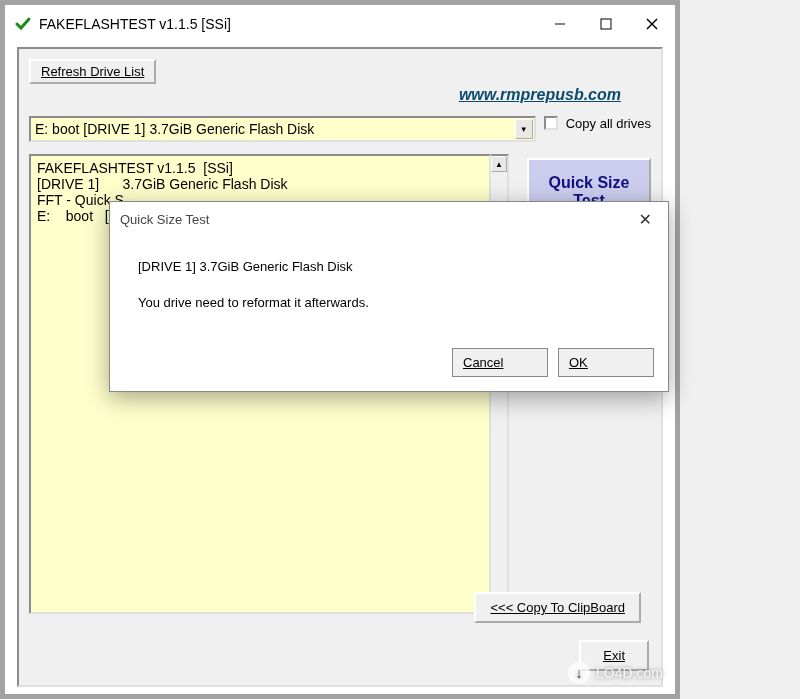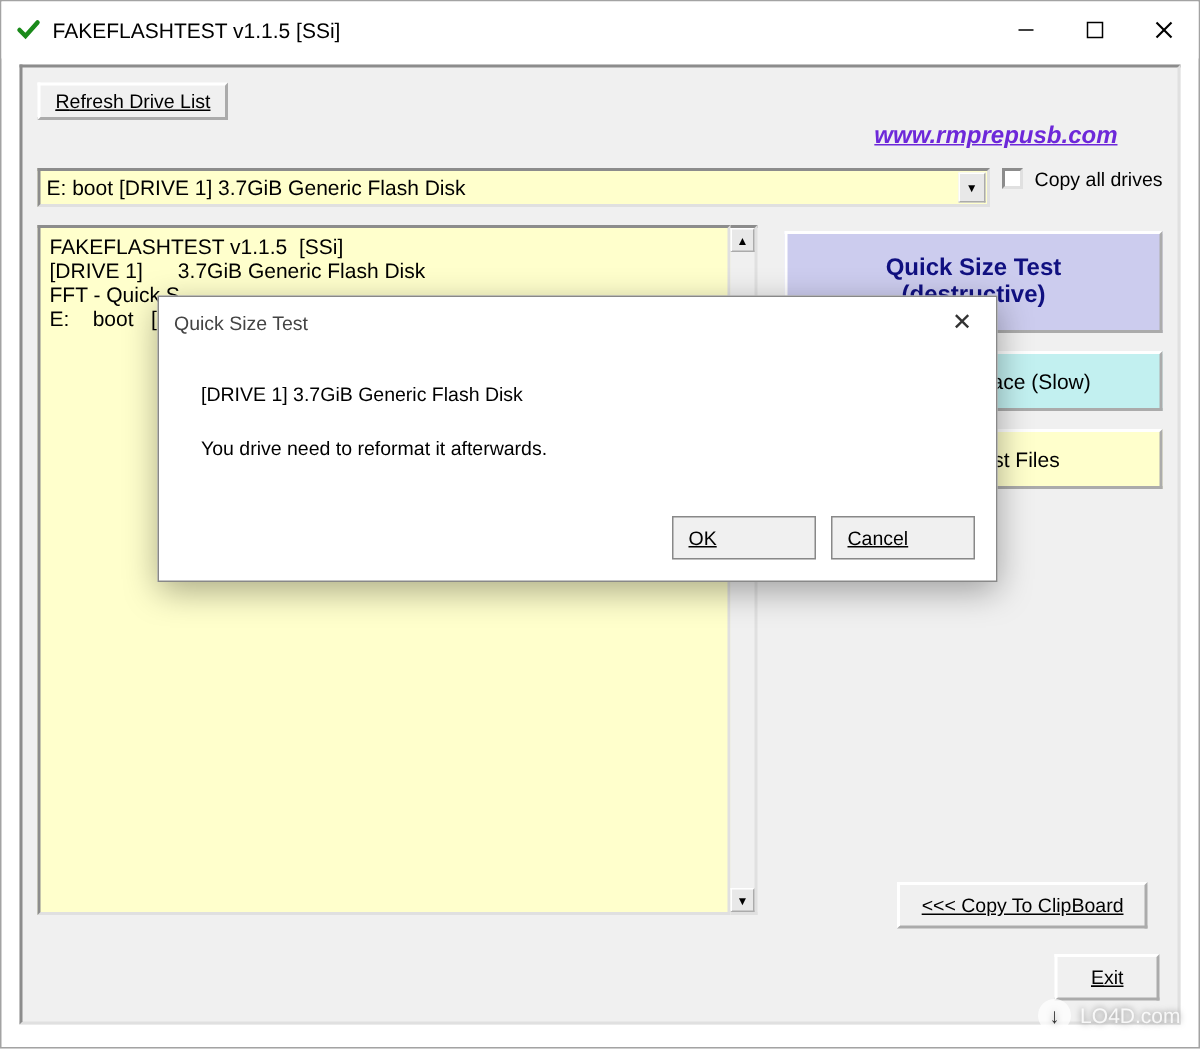--- a/index.html
+++ b/index.html
@@ -10,24 +10,24 @@
   height: 699px;
   font-family: "Segoe UI", Tahoma, sans-serif;
   font-size: 13px;
   background: #f0f0f0;
   position: relative;
   overflow: hidden;
 }
 .window {
   position: absolute;
   top: 0; left: 0;
-  width: 800px;
+  width: 680px;
   height: 699px;
   background: #ffffff;
-  border: 1px solid #a3a3a3;
+  border: 5px solid #a3a3a3;
 }
 .titlebar {
   height: 38px;
   display: flex;
   align-items: center;
   padding: 0 0 0 10px;
   background: #ffffff;
 }
 .titlebar .icon-check {
   width: 16px; height: 16px;
@@ -65,21 +65,21 @@
 .btn {
   background: #f0f0f0;
   border: 2px outset #fff;
   padding: 3px 10px;
   font-size: 13px;
   cursor: pointer;
   text-decoration: underline;
 }
 .btn .u { text-decoration: underline; }
 .link {
-  color: #6d28d9;
+  color: #0c4a6e;
   font-weight: bold;
   font-style: italic;
   text-decoration: underline;
   font-size: 16px;
   cursor: pointer;
 }
 .url-row {
   margin-top: 2px;
   text-align: right;
   padding-right: 30px;
@@ -344,22 +344,22 @@
   <div class="modal">
     <div class="modal-titlebar">
       <span class="mtitle">Quick Size Test</span>
       <span class="mx">✕</span>
     </div>
     <div class="modal-body">
       <p>[DRIVE 1]        3.7GiB Generic Flash Disk</p>
       <p>You drive need to reformat it afterwards.</p>
     </div>
     <div class="modal-buttons">
+      <div class="btn">Cancel</div>
       <div class="btn">OK</div>
-      <div class="btn">Cancel</div>
     </div>
   </div>
 
   <div class="watermark">
     <span class="logo">↓</span>
     <span>LO4D.com</span>
   </div>
 
 </div>
 

